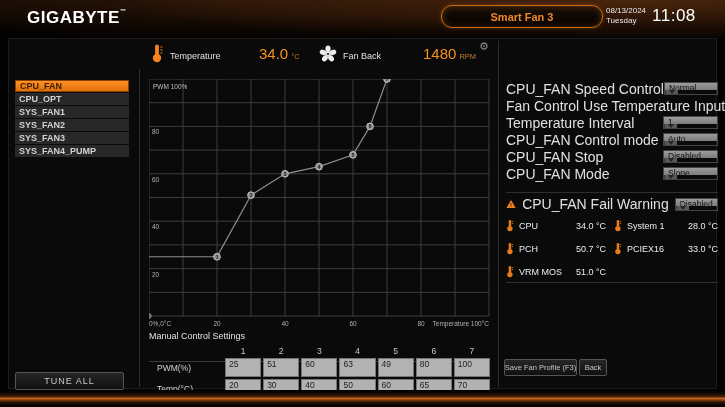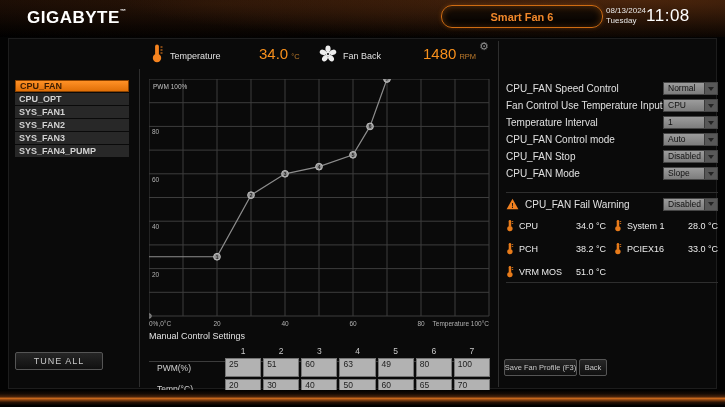--- a/index.html
+++ b/index.html
@@ -12,36 +12,36 @@
   .topbar{position:absolute;left:0;top:0;width:725px;height:37px;
     background:
       radial-gradient(130% 220% at 88% 0%, rgba(140,70,22,.45), transparent 55%),
       radial-gradient(90% 180% at 30% 10%, rgba(90,45,15,.28), transparent 60%),
       linear-gradient(180deg,#150a04 0%,#050201 70%,#000 100%);}
   .logo{position:absolute;left:27px;top:8px;font-size:17px;font-weight:700;color:#fff;letter-spacing:.5px;}
   .logo sup{font-size:6px;vertical-align:top;}
   .fan-tab{position:absolute;left:441px;top:5px;width:162px;height:23px;border:1px solid #cf6c12;border-radius:11px;
     background:linear-gradient(180deg,#1b0f06,#000);box-shadow:inset 0 0 7px rgba(245,131,31,.3),0 0 4px rgba(245,131,31,.25);
     color:#f0872a;font-size:11px;font-weight:700;display:flex;align-items:center;justify-content:center;}
-  .datetime{position:absolute;left:606px;top:6px;display:flex;align-items:center;}
+  .datetime{position:absolute;left:606px;top:6px;display:flex;gap:6px;align-items:center;}
   .dt-date{font-size:8px;line-height:10px;color:#e8e8e8;}
   .dt-time{font-size:17px;color:#fff;letter-spacing:.5px;}
 
   
   .main{position:absolute;left:8px;top:38px;width:709px;height:351px;background:#0a0a0a;border:1px solid #1d1d1d;}
   .vdiv{position:absolute;width:1px;background:#2e2e2e;}
 
   
   .fanlist{position:absolute;left:6px;top:41px;width:114px;}
   .fan-item{height:12px;line-height:12px;margin-bottom:1px;background:#282828;color:#d2d2d2;
     font-size:9px;font-weight:700;padding:0 4px;cursor:pointer;}
   .fan-item.selected{background:linear-gradient(180deg,#ff9126,#e17008);color:#3a1c02;border:1px solid #8a4200;line-height:10px;}
   .btn{background:linear-gradient(180deg,#262626,#101010);border:1px solid #555;border-radius:2px;
     color:#c8c8c8;display:flex;align-items:center;justify-content:center;white-space:nowrap;cursor:pointer;}
-  .tuneall{position:absolute;left:6px;top:313px;width:88px;height:18px;font-size:9px;letter-spacing:1px;}
+  .tuneall{position:absolute;left:6px;top:333px;width:109px;height:18px;font-size:9px;letter-spacing:1px;}
 
   
   .hlabel{font-size:9px;color:#e0e0e0;}
   .bigval{display:flex;align-items:baseline;gap:3px;color:#f8901c;}
   .bigval .v{font-size:15px;}
   .bigval .u{font-size:7.5px;color:#c07c2c;}
   .gear{font-size:11px;color:#909090;cursor:pointer;line-height:11px;}
 
   
   .chart{position:absolute;left:140px;top:40px;width:341px;height:250px;}
@@ -53,22 +53,22 @@
   .man-table{position:absolute;left:140px;top:307px;width:341px;display:grid;
     grid-template-columns:74px repeat(7,1fr);column-gap:2px;row-gap:2px;align-items:center;}
   .man-head{font-size:8.5px;color:#c8c8c8;text-align:center;}
   .man-rowlab{font-size:8.5px;color:#d2d2d2;margin-left:8px;}
   .man-cell{height:19px;line-height:10px;background:#b2b2b2;border:1px solid #757575;color:#1d1d1d;
     font-size:8.5px;padding:0 3px;cursor:text;}
 
   
   .settings{position:absolute;left:497px;top:41px;width:212px;}
   .set-row{height:17px;display:flex;align-items:center;justify-content:space-between;}
-  .set-label{font-size:10px;color:#e0e0e0;white-space:nowrap;}
-  .dropdown{width:55px;height:13px;border:1px solid #454545;display:flex;cursor:pointer;}
+  .set-label{font-size:14px;color:#e0e0e0;white-space:nowrap;}
+  .dropdown{width:55px;height:13px;border:1px solid #454545;display:flex;cursor:pointer;flex-direction:column;}
   .dd-val{flex:1;background:linear-gradient(180deg,#9c9c9c,#7d7d7d);color:#111;font-size:8.5px;
     line-height:11px;padding-left:4px;overflow:hidden;}
   .dd-arrow{width:13px;background:#585858;border-left:1px solid #3a3a3a;display:flex;align-items:center;justify-content:center;}
   .dd-arrow i{width:0;height:0;border-left:3px solid transparent;border-right:3px solid transparent;border-top:4px solid #242424;}
   .hsep{position:absolute;left:497px;width:212px;height:1px;background:#2e2e2e;}
   .fail-row{position:absolute;left:497px;top:157px;width:212px;height:16px;display:flex;align-items:center;gap:6px;}
   .fail-row .set-label{flex:1;}
 
   
   .sensors{position:absolute;left:497px;top:175px;width:212px;display:grid;
@@ -86,21 +86,21 @@
     background:linear-gradient(180deg,#000 0%,#140a04 22%,#42200a 38%,#c8671c 50%,#8a4412 58%,#2a1406 72%,#000 92%);}
 </style>
 </head>
 <body>
 
 <div class="screen">
 
   <div class="topbar">
     <div class="logo"><span>GIGABYTE</span><sup>™</sup></div>
     <div class="fan-tab">
-        <span>Smart Fan 6</span>
+        <span>Smart Fan 3</span>
       </div>
     <div class="datetime">
       <div class="dt-date">
         <div>08/13/2024</div>
         <div>Tuesday</div>
       </div>
       <div class="dt-time">11:08</div>
     </div>
   </div>
 
@@ -327,21 +327,21 @@
         <span class="sval">28.0 °C</span>
       </div>
       <div class="sensor">
         <svg width="8" height="13" viewBox="0 0 8 13">
             <rect x="2.7" y="1" width="2.5" height="6.8" rx="1.2" fill="#e87b1a"></rect>
             <circle cx="3.9" cy="9.6" r="2.7" fill="#e87b1a"></circle>
             <line x1="5.8" y1="2.5" x2="7.2" y2="2.5" stroke="#e87b1a" stroke-width="0.8"></line>
             <line x1="5.8" y1="4.5" x2="7.2" y2="4.5" stroke="#e87b1a" stroke-width="0.8"></line>
           </svg>
         <span class="sname">PCH</span>
-        <span class="sval">38.2 °C</span>
+        <span class="sval">50.7 °C</span>
       </div>
       <div class="sensor">
         <svg width="8" height="13" viewBox="0 0 8 13">
             <rect x="2.7" y="1" width="2.5" height="6.8" rx="1.2" fill="#e87b1a"></rect>
             <circle cx="3.9" cy="9.6" r="2.7" fill="#e87b1a"></circle>
             <line x1="5.8" y1="2.5" x2="7.2" y2="2.5" stroke="#e87b1a" stroke-width="0.8"></line>
             <line x1="5.8" y1="4.5" x2="7.2" y2="4.5" stroke="#e87b1a" stroke-width="0.8"></line>
           </svg>
         <span class="sname">PCIEX16</span>
         <span class="sval">33.0 °C</span>

